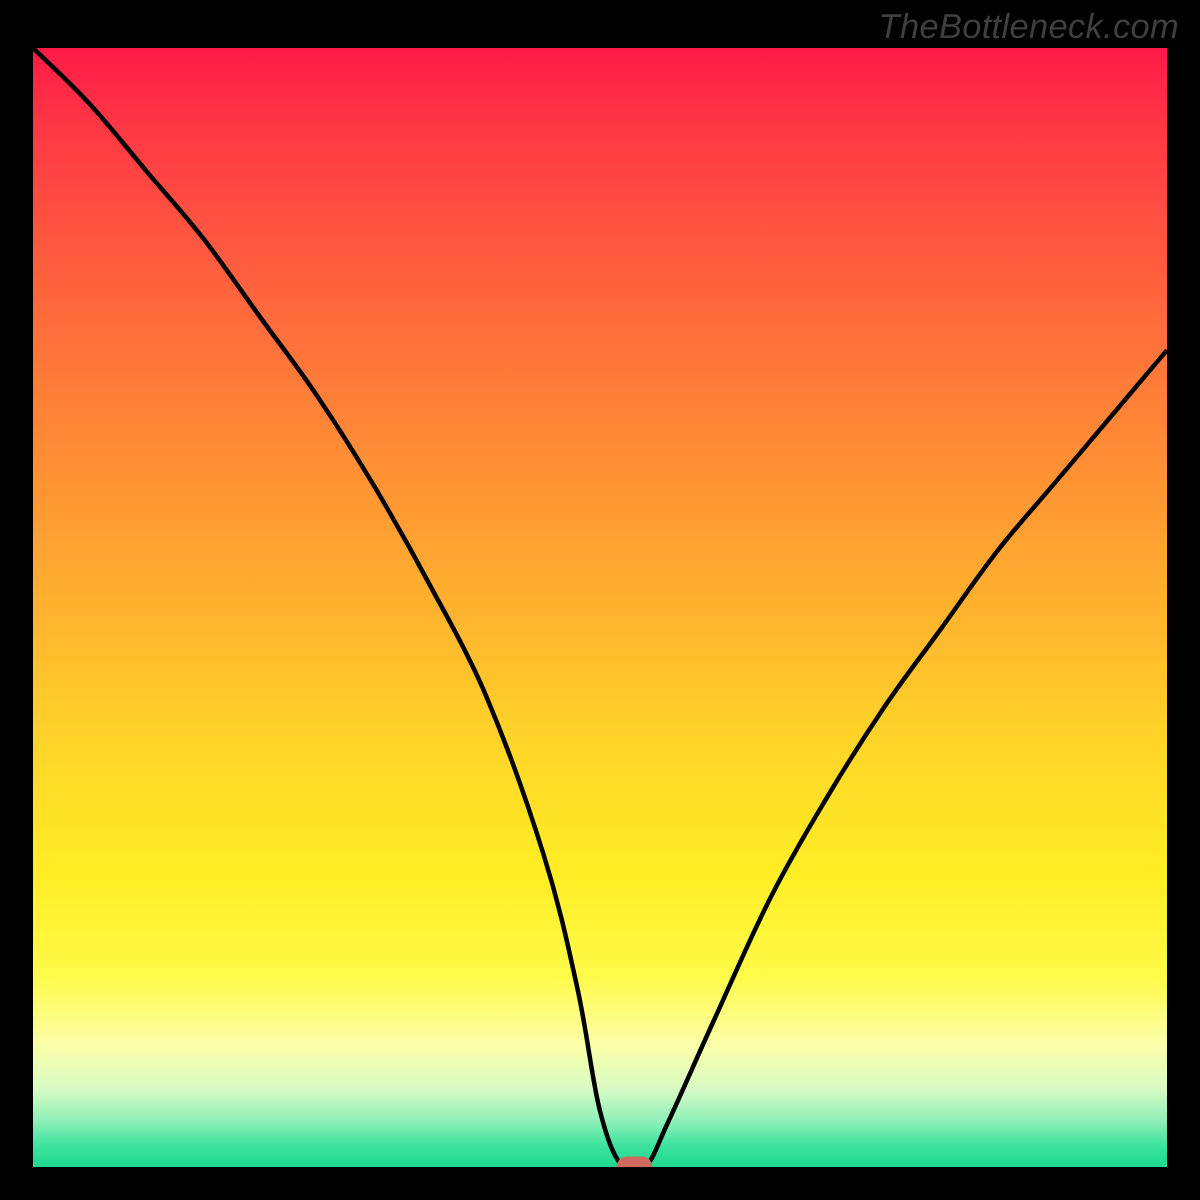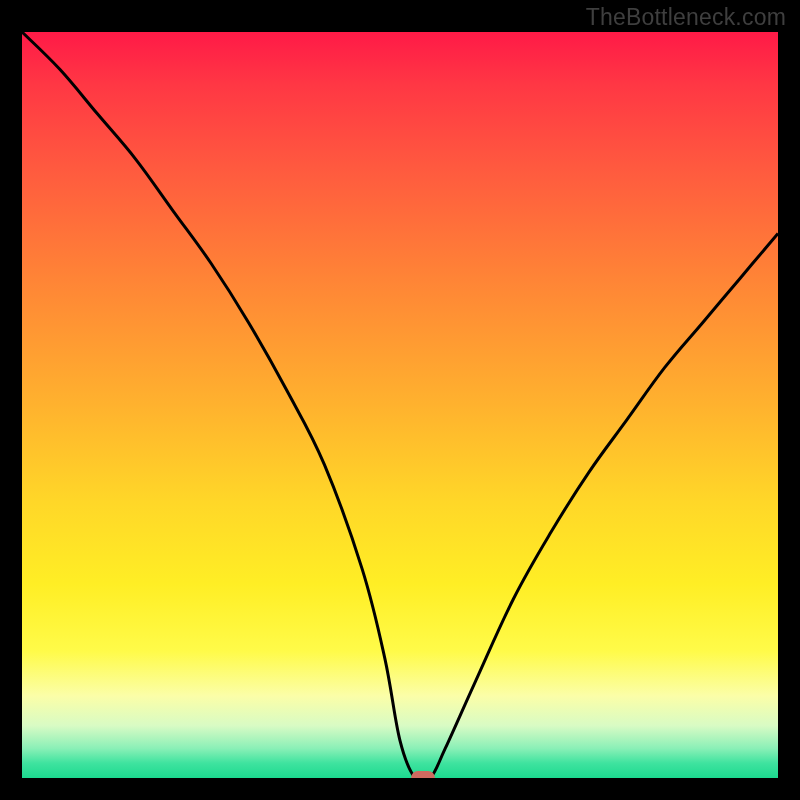--- a/index.html
+++ b/index.html
@@ -9,20 +9,21 @@
     width: 800px;
     height: 800px;
     overflow: hidden;
     font-family: Arial, Helvetica, sans-serif;
   }
   .frame {
     position: relative;
     width: 800px;
     height: 800px;
     background: #000;
+    font-style: italic;
   }
   .watermark {
     position: absolute;
     top: 4px;
     right: 14px;
     color: #3f3f3f;
     font-size: 23px;
     font-weight: 500;
     letter-spacing: 0.2px;
     z-index: 20;

